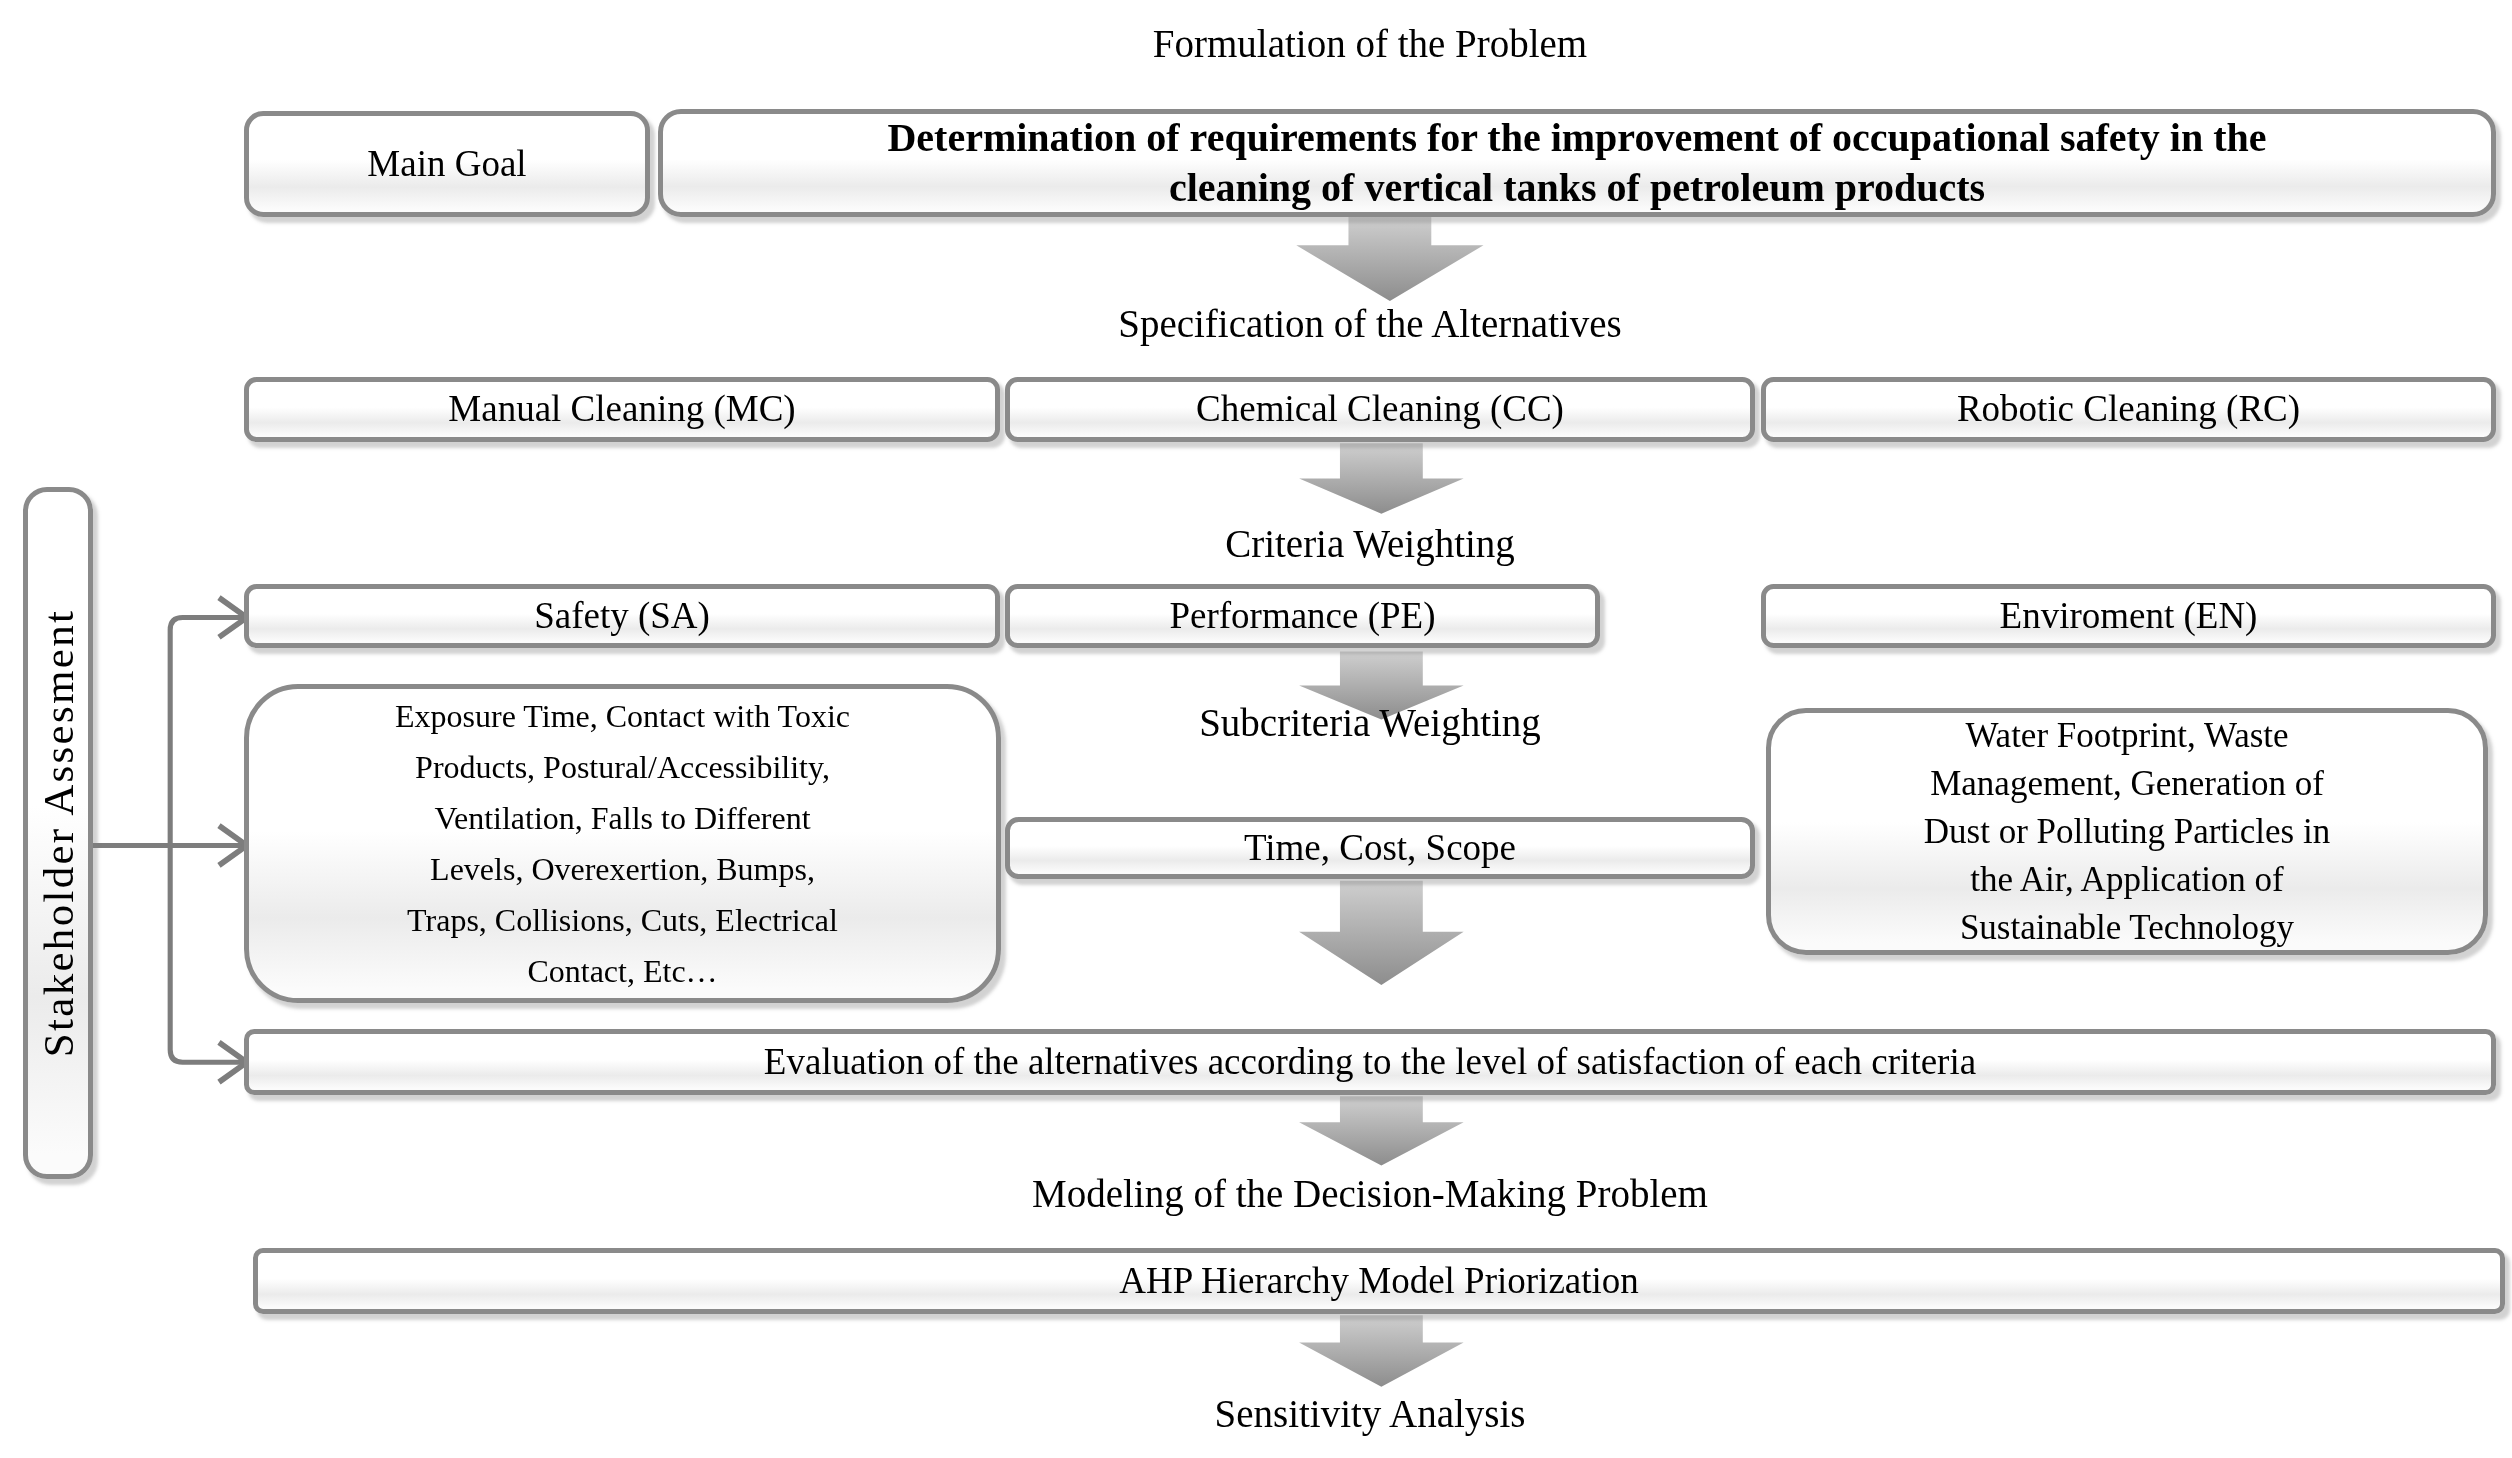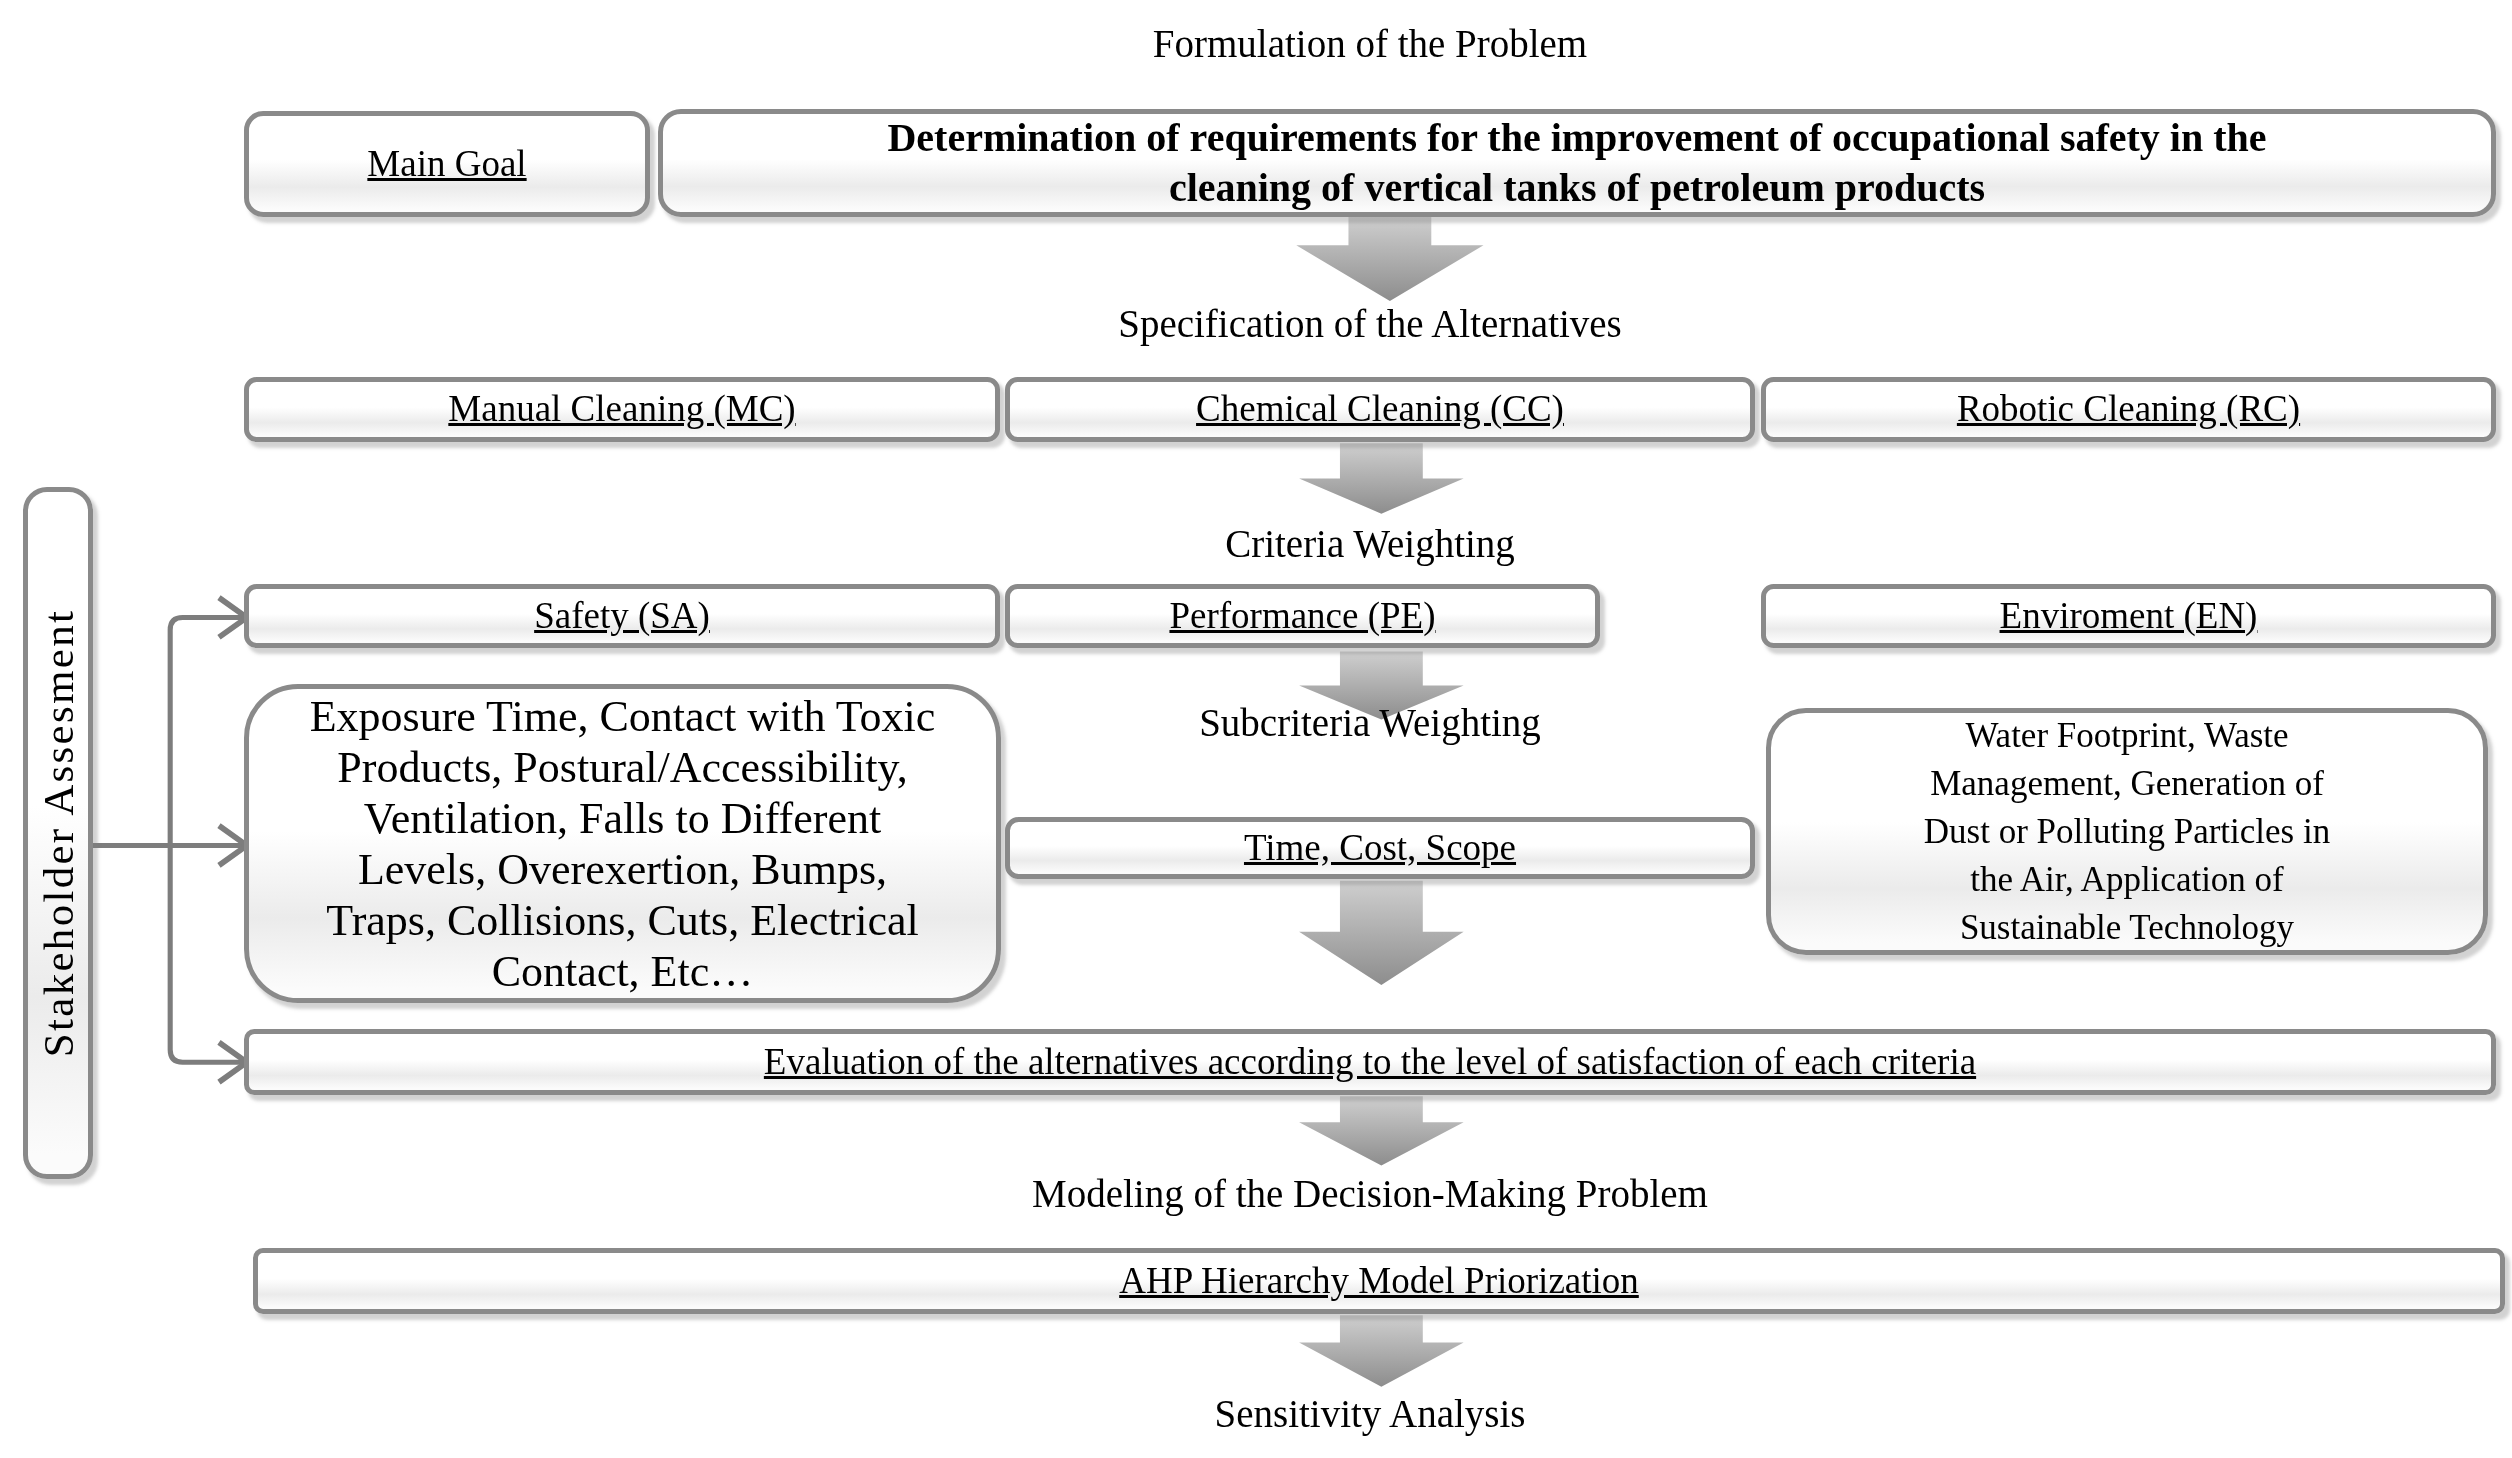--- a/index.html
+++ b/index.html
@@ -9,23 +9,23 @@
   }
   #connector-layer{position:absolute;left:0;top:0;z-index:1;}
   .box{
     position:absolute;box-sizing:border-box;z-index:2;
     border:5.7px solid var(--border,#8a8a8a);border-radius:14.8px;
     background:linear-gradient(180deg,#ffffff 0%,#ffffff 46%,#ebebeb 74%,#fbfbfb 97%);
     box-shadow:4.5px 5.1px 3.4px rgba(125,125,125,0.35);
     display:flex;flex-direction:column;align-items:center;justify-content:center;
     text-align:center;
   }
-  .label{font-size:37px;line-height:1.15;text-decoration:underline;}
+  .label{font-size:37px;line-height:1.15;}
   .bold-line{font-size:40px;font-weight:bold;line-height:50px;}
-  .sub-line-l{font-size:44px;line-height:51px;}
+  .sub-line-l{font-size:32px;line-height:51px;}
   .sub-line-r{font-size:35px;line-height:48px;}
   .title{
     position:absolute;left:244px;width:2252px;z-index:3;
     text-align:center;font-size:39px;line-height:47px;
   }
   .stakeholder-text{
     position:absolute;left:50%;top:50%;width:681px;height:59px;
     transform:translate(-50%,-50%) rotate(-90deg);
     line-height:59px;text-align:center;font-size:43px;letter-spacing:2.3px;white-space:nowrap;
   }

